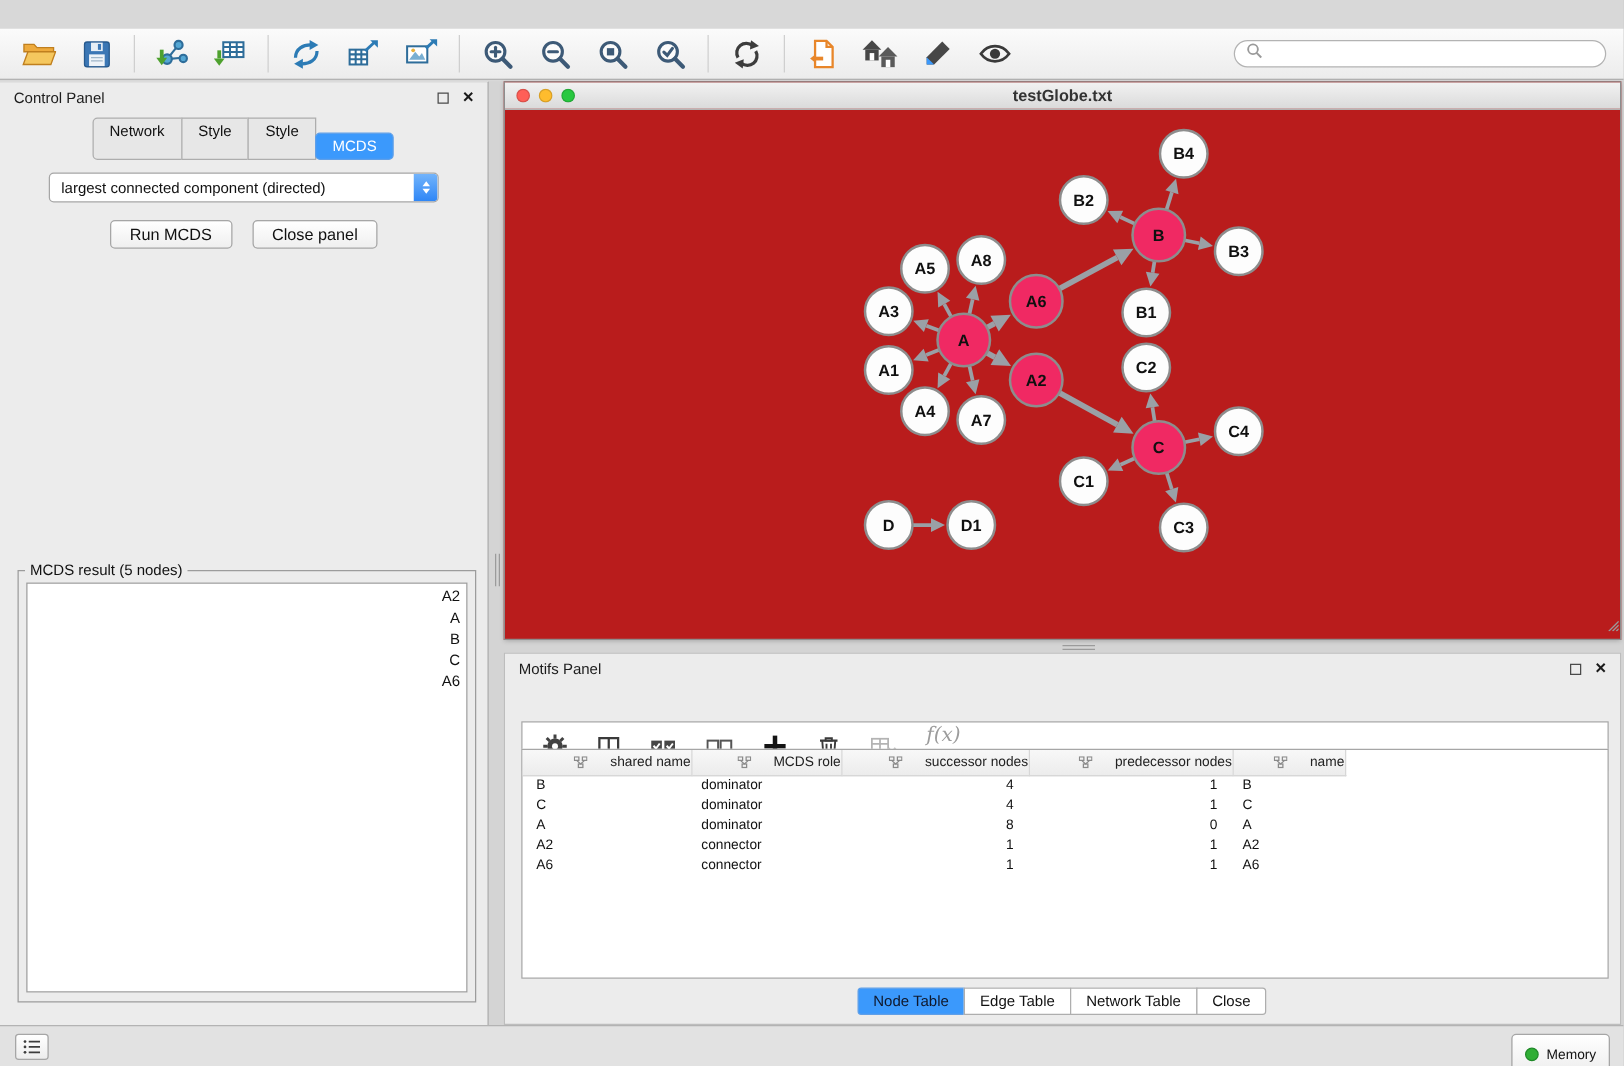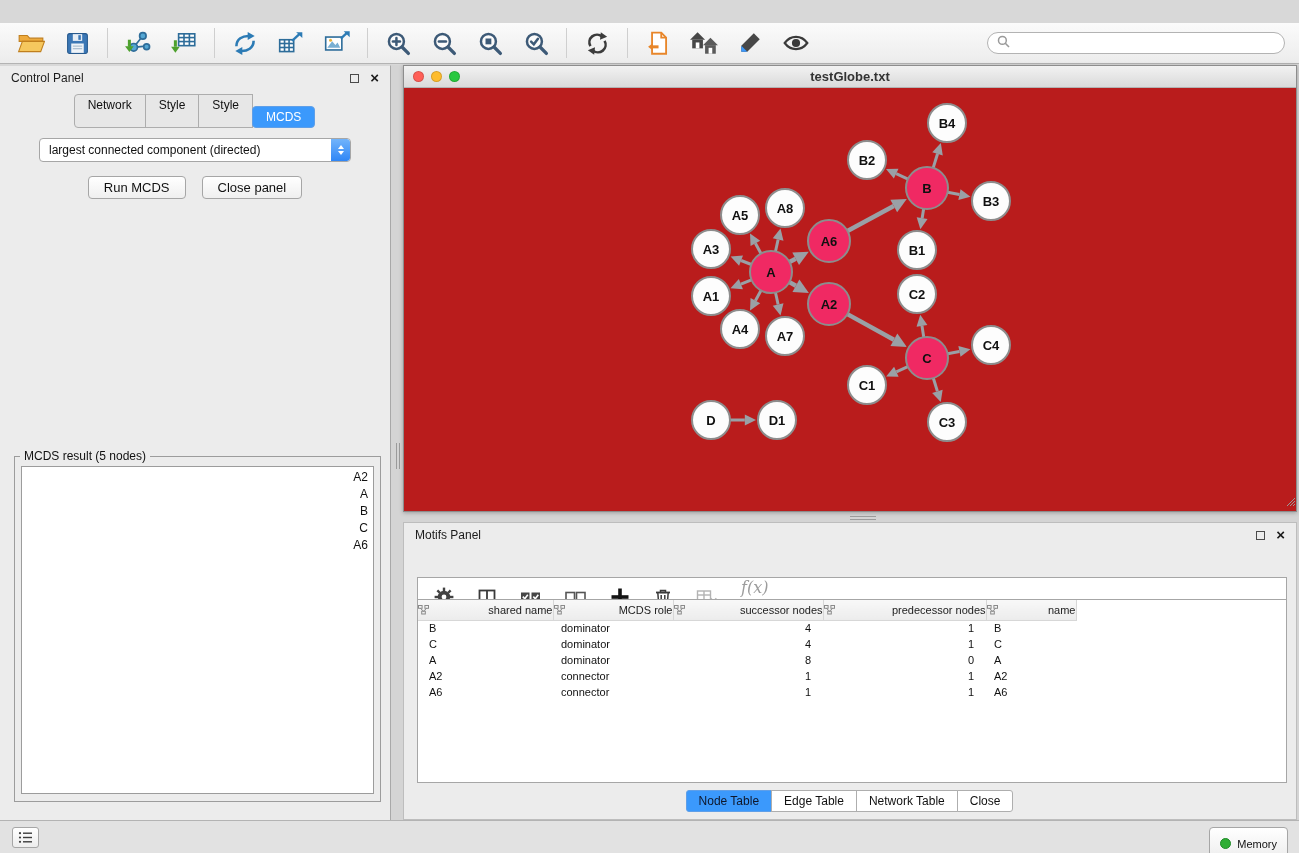--- a/index.html
+++ b/index.html
@@ -77,21 +77,21 @@
   .table-panel { position:absolute; left:0; top:457px; right:0; bottom:0; background:#ececec; border:1px solid #bdbdbd; }
   .tp-toolbar { position:absolute; left:13px; right:9px; top:29px; height:40px; background:#fff;
     border:1px solid #a6a6a6; display:flex; gap:23px; padding:0 16px;margin-top:25px; }
   .fx-label { font-family:"DejaVu Serif", serif; font-style:italic; font-size:16px; color:#9c9c9c; }
   .tp-table-box { position:absolute; left:13px; right:9px; top:76px; bottom:36px; background:#fff;
     border:1px solid #a6a6a6; overflow:hidden; }
   table { border-collapse:collapse; table-layout:fixed; }
   thead th { height:20px; background:linear-gradient(#f8f8f8,#ececec); border:1px solid #d7d7d7; border-top:none;
     font-size:11px; font-weight:normal; color:#222; padding:0; }
   thead th:first-child { border-left:none; }
-  .th-inner { display:flex; align-items:center; justify-content:space-between; gap:18px; }
+  .th-inner { display:flex; align-items:center; justify-content:flex-end; gap:18px; }
   tbody td { font-size:11px; height:16px; padding:0 8px; color:#111; white-space:nowrap; }
   tbody td.first { padding-left:11px; }
   tbody td.num { text-align:right; padding-right:12px; }
   .tp-tabs { position:absolute; left:0; right:0; bottom:7px; display:flex; justify-content:center; }
   .tp-tab { font-size:12px; padding:3px 12px; background:#fff; border:1px solid #aeaeae; margin-left:-1px; color:#111; }
   .tp-tab:first-child { border-radius:3px 0 0 3px; }
   .tp-tab:last-child { border-radius:0 3px 3px 0; }
   .tp-tab.active { background:var(--accent-blue); color:#0f172a; border-color:#5f9fe8; }
 
   

